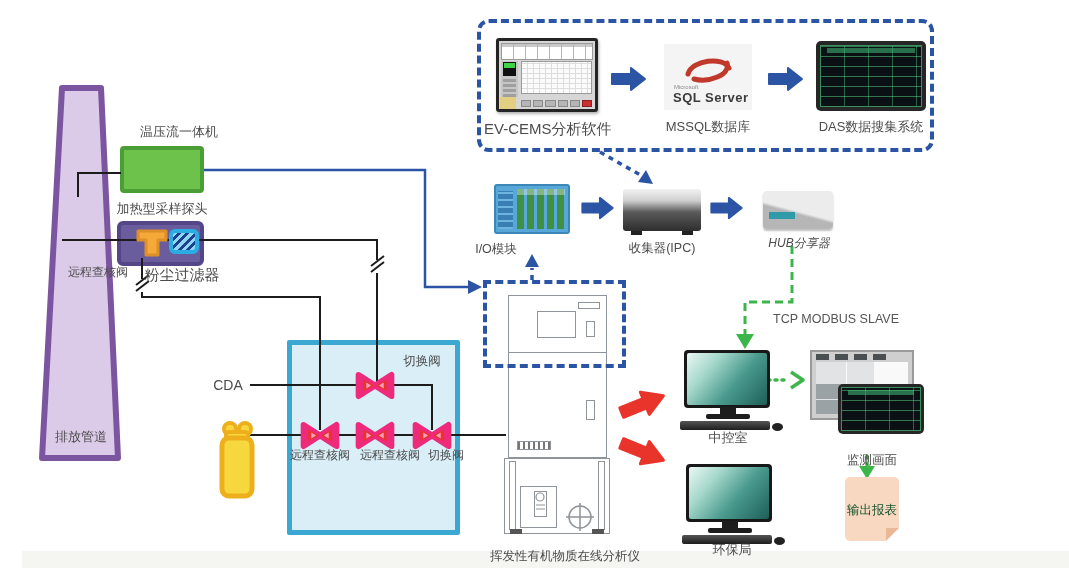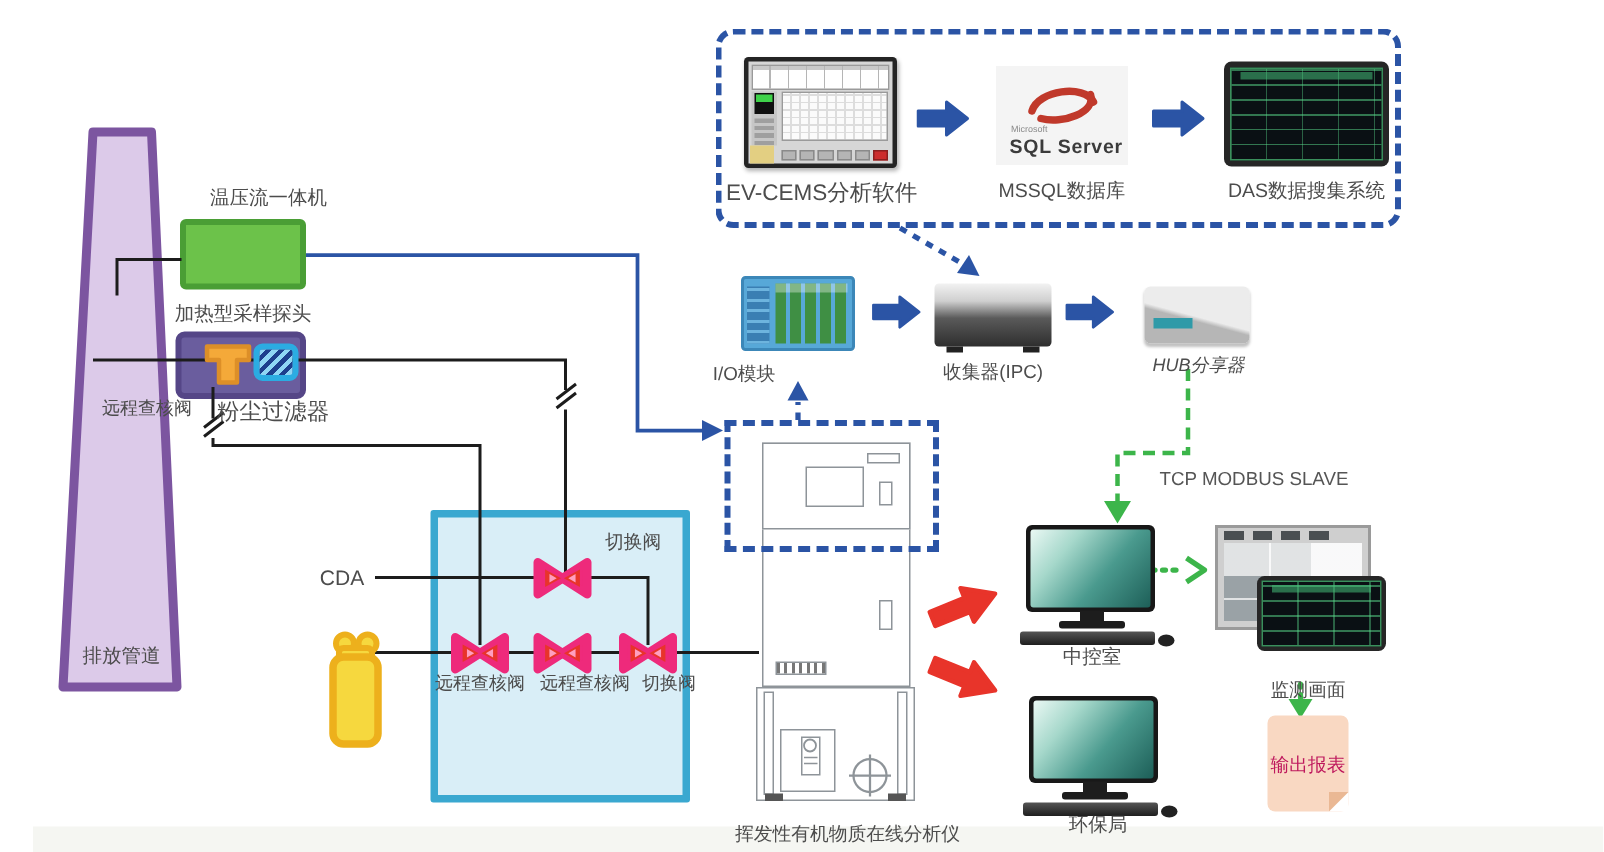--- a/index.html
+++ b/index.html
@@ -102,21 +102,21 @@
                        linear-gradient(0deg,transparent 0 14px,rgba(255,255,255,.7) 14px 15px,transparent 15px 30px,rgba(255,255,255,.7) 30px 31px);}
   .mon-gray .tabs{position:absolute;left:4px;top:2px;right:24px;height:6px;
       background:repeating-linear-gradient(90deg,#4a4f52 0 13px,transparent 13px 19px);}
   .mon-black{left:838px;top:384px;width:86px;height:50px;z-index:4;padding:3px;}
 
   
   .report{position:absolute;left:845px;top:477px;width:54px;height:64px;background:#f9d8c2;
       border-radius:5px;z-index:3;}
   .report::after{content:"";position:absolute;right:0;bottom:0;width:0;height:0;
       border-left:13px solid #eab894;border-bottom:13px solid #fff;}
-  .report .txt{position:absolute;left:0;top:25px;width:100%;text-align:center;font-size:12.5px;color:#be185d;}
+  .report .txt{position:absolute;left:0;top:25px;width:100%;text-align:center;font-size:12.5px;color:#14532d;}
 
   .strip{position:absolute;left:22px;top:551px;width:1047px;height:17px;background:#f5f6f2;z-index:0;}
 </style>
 </head>
 <body>
 
 <div id="canvas">
   <div class="strip"></div>
 
   <svg id="stack-svg" class="abs" width="120" height="390">

